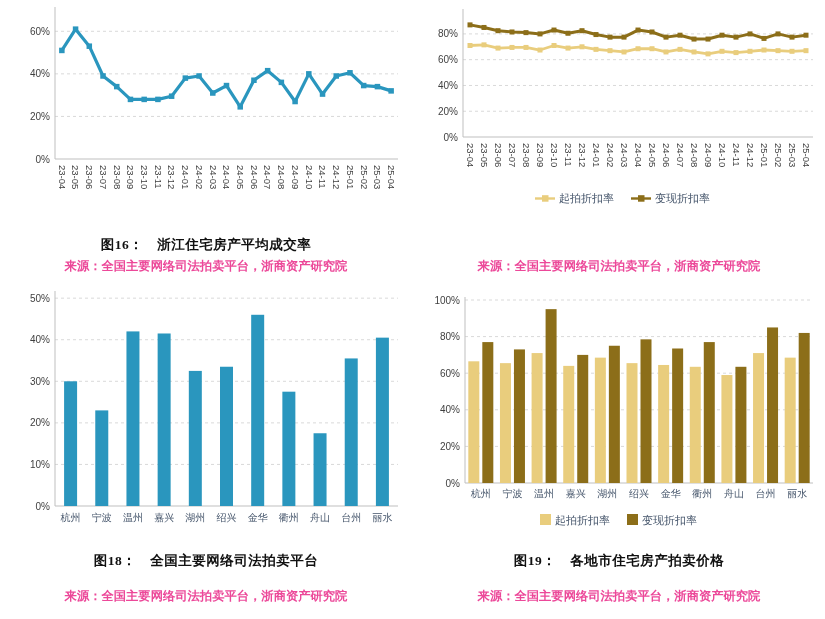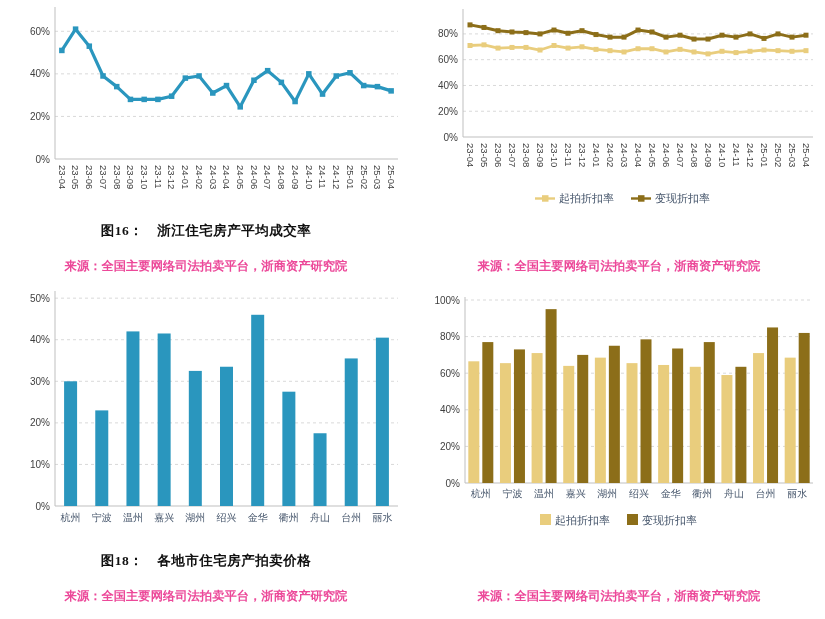--- a/index.html
+++ b/index.html
@@ -178,21 +178,21 @@
       <rect x="376.5" y="32.62886597938143" width="5" height="5" fill="#8C6E19"></rect>
       <rect x="390.5" y="30.69587628865979" width="5" height="5" fill="#8C6E19"></rect>
       <line x1="122" y1="196.5" x2="142" y2="196.5" stroke="#E9CD7D" stroke-width="2.4"></line>
       <rect x="129" y="193.2" width="6.5" height="6.5" fill="#E9CD7D"></rect>
       <text x="146" y="200" font-size="11" fill="#44546A">起拍折扣率</text>
       <line x1="218" y1="196.5" x2="238" y2="196.5" stroke="#8C6E19" stroke-width="2.4"></line>
       <rect x="225" y="193.2" width="6.5" height="6.5" fill="#8C6E19"></rect>
       <text x="242" y="200" font-size="11" fill="#44546A">变现折扣率</text>
     </svg>
 
-  <div class="caption" style="left:0;top:222px">图16：　浙江住宅房产平均成交率</div>
+  <div class="caption" style="left:0;top:236px">图16：　浙江住宅房产平均成交率</div>
 
   <div class="source" style="left:0;top:258px">来源：全国主要网络司法拍卖平台，浙商资产研究院</div>
   <div class="source" style="left:413px;top:258px">来源：全国主要网络司法拍卖平台，浙商资产研究院</div>
 
   <svg id="chart-fig18" class="chart-svg" style="left:0;top:288px" width="412" height="250">
       <line x1="55" y1="218" x2="398" y2="218" stroke="#BFBFBF" stroke-width="1"></line>
       <text x="50" y="221.5" text-anchor="end" font-size="10" fill="#3F3F3F">0%</text>
       <line x1="55" y1="176.4313725490196" x2="398" y2="176.4313725490196" stroke="#D9D9D9" stroke-width="1" stroke-dasharray="3 3"></line>
       <text x="50" y="179.9313725490196" text-anchor="end" font-size="10" fill="#3F3F3F">10%</text>
       <line x1="55" y1="134.86274509803923" x2="398" y2="134.86274509803923" stroke="#D9D9D9" stroke-width="1" stroke-dasharray="3 3"></line>
@@ -274,18 +274,19 @@
       <text x="289.27272727272725" y="209" font-size="10" fill="#44546A" text-anchor="middle">衢州</text>
       <text x="320.90909090909093" y="209" font-size="10" fill="#44546A" text-anchor="middle">舟山</text>
       <text x="352.54545454545456" y="209" font-size="10" fill="#44546A" text-anchor="middle">台州</text>
       <text x="384.1818181818182" y="209" font-size="10" fill="#44546A" text-anchor="middle">丽水</text>
       <rect x="127" y="226" width="11" height="11" fill="#E9CD7D"></rect>
       <text x="142" y="236" font-size="11" fill="#44546A">起拍折扣率</text>
       <rect x="214" y="226" width="11" height="11" fill="#8C6E19"></rect>
       <text x="229" y="236" font-size="11" fill="#44546A">变现折扣率</text>
     </svg>
 
-  <div class="caption" style="left:0;top:552px">图18：　各地市住宅房产拍卖价格</div>
+  <div class="caption" style="left:0;top:552px">图18：　全国主要网络司法拍卖平台</div>
+  <div class="caption" style="left:413px;top:552px">图19：　各地市住宅房产拍卖价格</div>
 
   <div class="source" style="left:0;top:588px">来源：全国主要网络司法拍卖平台，浙商资产研究院</div>
   <div class="source" style="left:413px;top:588px">来源：全国主要网络司法拍卖平台，浙商资产研究院</div>
 
 </div>
 
 </body></html>

